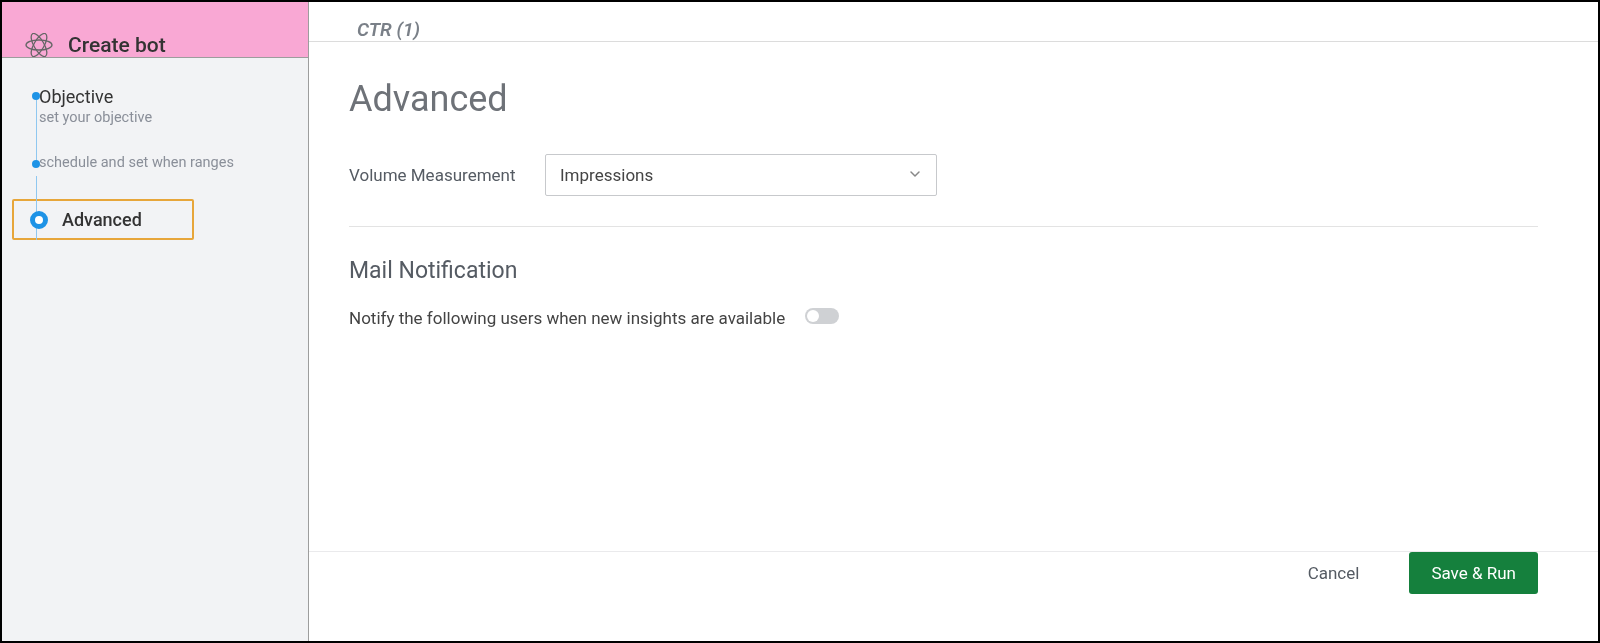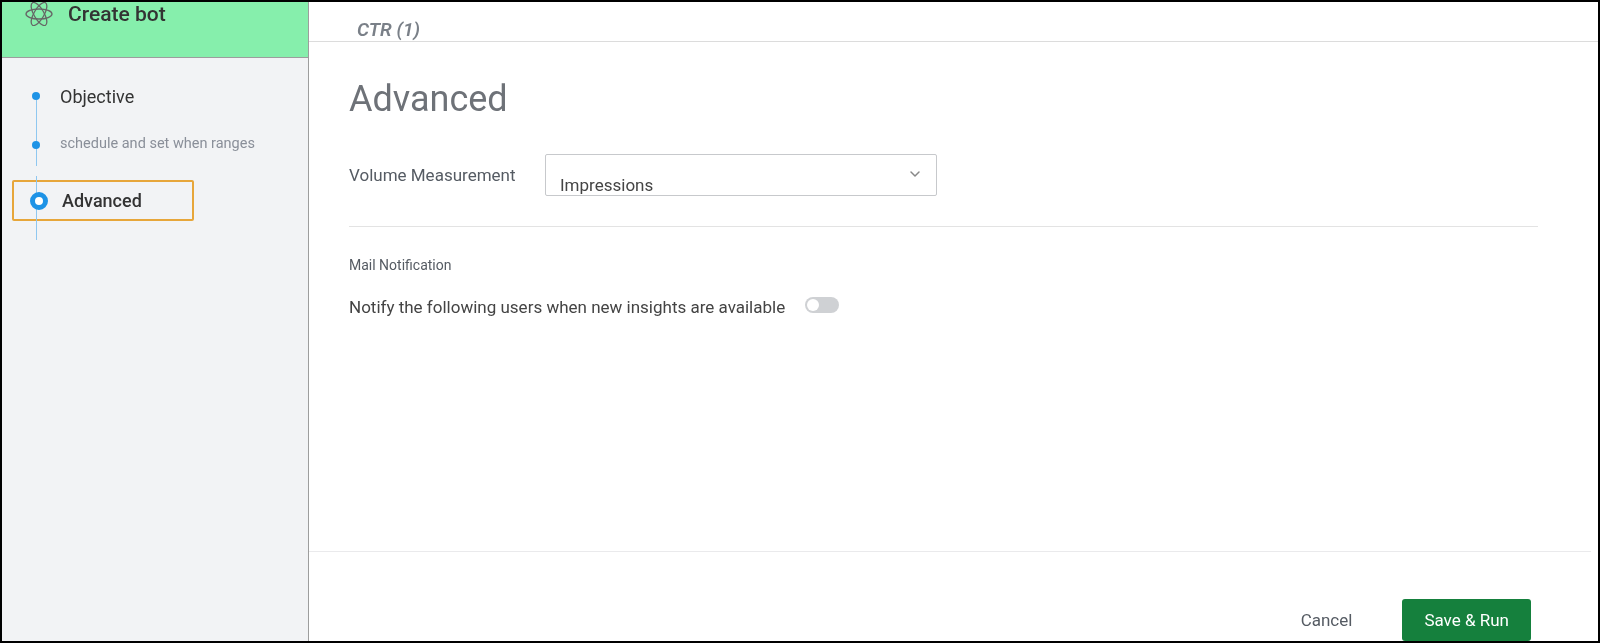--- a/index.html
+++ b/index.html
@@ -22,40 +22,40 @@
   .sidebar {
     width: 307px;
     height: 100%;
     background: #f2f3f5;
     border-right: 1px solid #9d9d9d;
     display: flex;
     flex-direction: column;
   }
   .sidebar-header {
     height: 56px;
-    background: #86efac;
+    background: #f9a8d4;
     border-bottom: 1px solid #9d9d9d;
     display: flex;
-    align-items: flex-start;
+    align-items: flex-end;
     padding-left: 22px;
     gap: 14px;
   }
   .bot-icon svg { display: block; }
   .sidebar-title {
     font-size: 21px;
     font-weight: 500;
     color: #333;
   }
   .steps {
     padding-top: 28px;
     position: relative;
   }
   .step {
     position: relative;
-    padding-left: 58px;
+    padding-left: 37px;
     margin-bottom: 28px;
   }
   .step .dot {
     position: absolute;
     left: 30px;
     top: 6px;
     width: 8px;
     height: 8px;
     border-radius: 50%;
     background: #1e93e6;
@@ -141,40 +141,40 @@
     color: #555b63;
     min-width: 180px;
   }
   .select {
     width: 392px;
     height: 42px;
     border: 1px solid #c7c9cc;
     border-radius: 2px;
     background: #fff;
     display: flex;
-    align-items: flex-end;
+    align-items: center;
     padding: 0 14px;
     font-size: 17px;
     color: #444;
     position: relative;
     cursor: pointer;
   }
   .select .chev {
     position: absolute;
     right: 14px;
     top: 50%;
     transform: translateY(-50%);
   }
   .divider {
     height: 1px;
     background: #e3e3e3;
     margin-bottom: 30px;
   }
   .section-label {
-    font-size: 14px;
+    font-size: 23px;
     color: #555b63;
     margin-bottom: 24px;
   }
   .toggle-row {
     display: flex;
     font-size: 17px;
     color: #444;
   }
   .toggle {
     margin-left: 20px;
@@ -190,27 +190,27 @@
     left: 2px;
     top: 2px;
     width: 12px;
     height: 12px;
     background: #fff;
     border-radius: 50%;
   }
   .footer {
     position: absolute;
     left: 307px;
-    right: 7px;
+    right: 0;
     bottom: 0;
     height: 90px;
     border-top: 1px solid #eaeaec;
     background: #fff;
     display: flex;
-    align-items: flex-end;
+    align-items: flex-start;
     justify-content: flex-end;
     padding-right: 60px;
     gap: 28px;
   }
   .btn {
     height: 42px;
     padding: 0 22px;
     font-size: 17px;
     border-radius: 3px;
     cursor: pointer;
@@ -247,20 +247,21 @@
       <span class="sidebar-title">Create bot</span>
     </div>
 
     <div class="steps">
       <div class="connector c1"></div>
       <div class="connector c2"></div>
 
       <div class="step">
         <span class="dot"></span>
         <div class="step-title">Objective</div>
+        <div class="step-sub">set your objective</div>
       </div>
 
       <div class="step">
         <span class="dot"></span>
         <div class="step-sub">schedule and set when ranges</div>
       </div>
 
       <div class="step active">
         <span class="big-dot"></span>
         <div class="step-title">Advanced</div>

